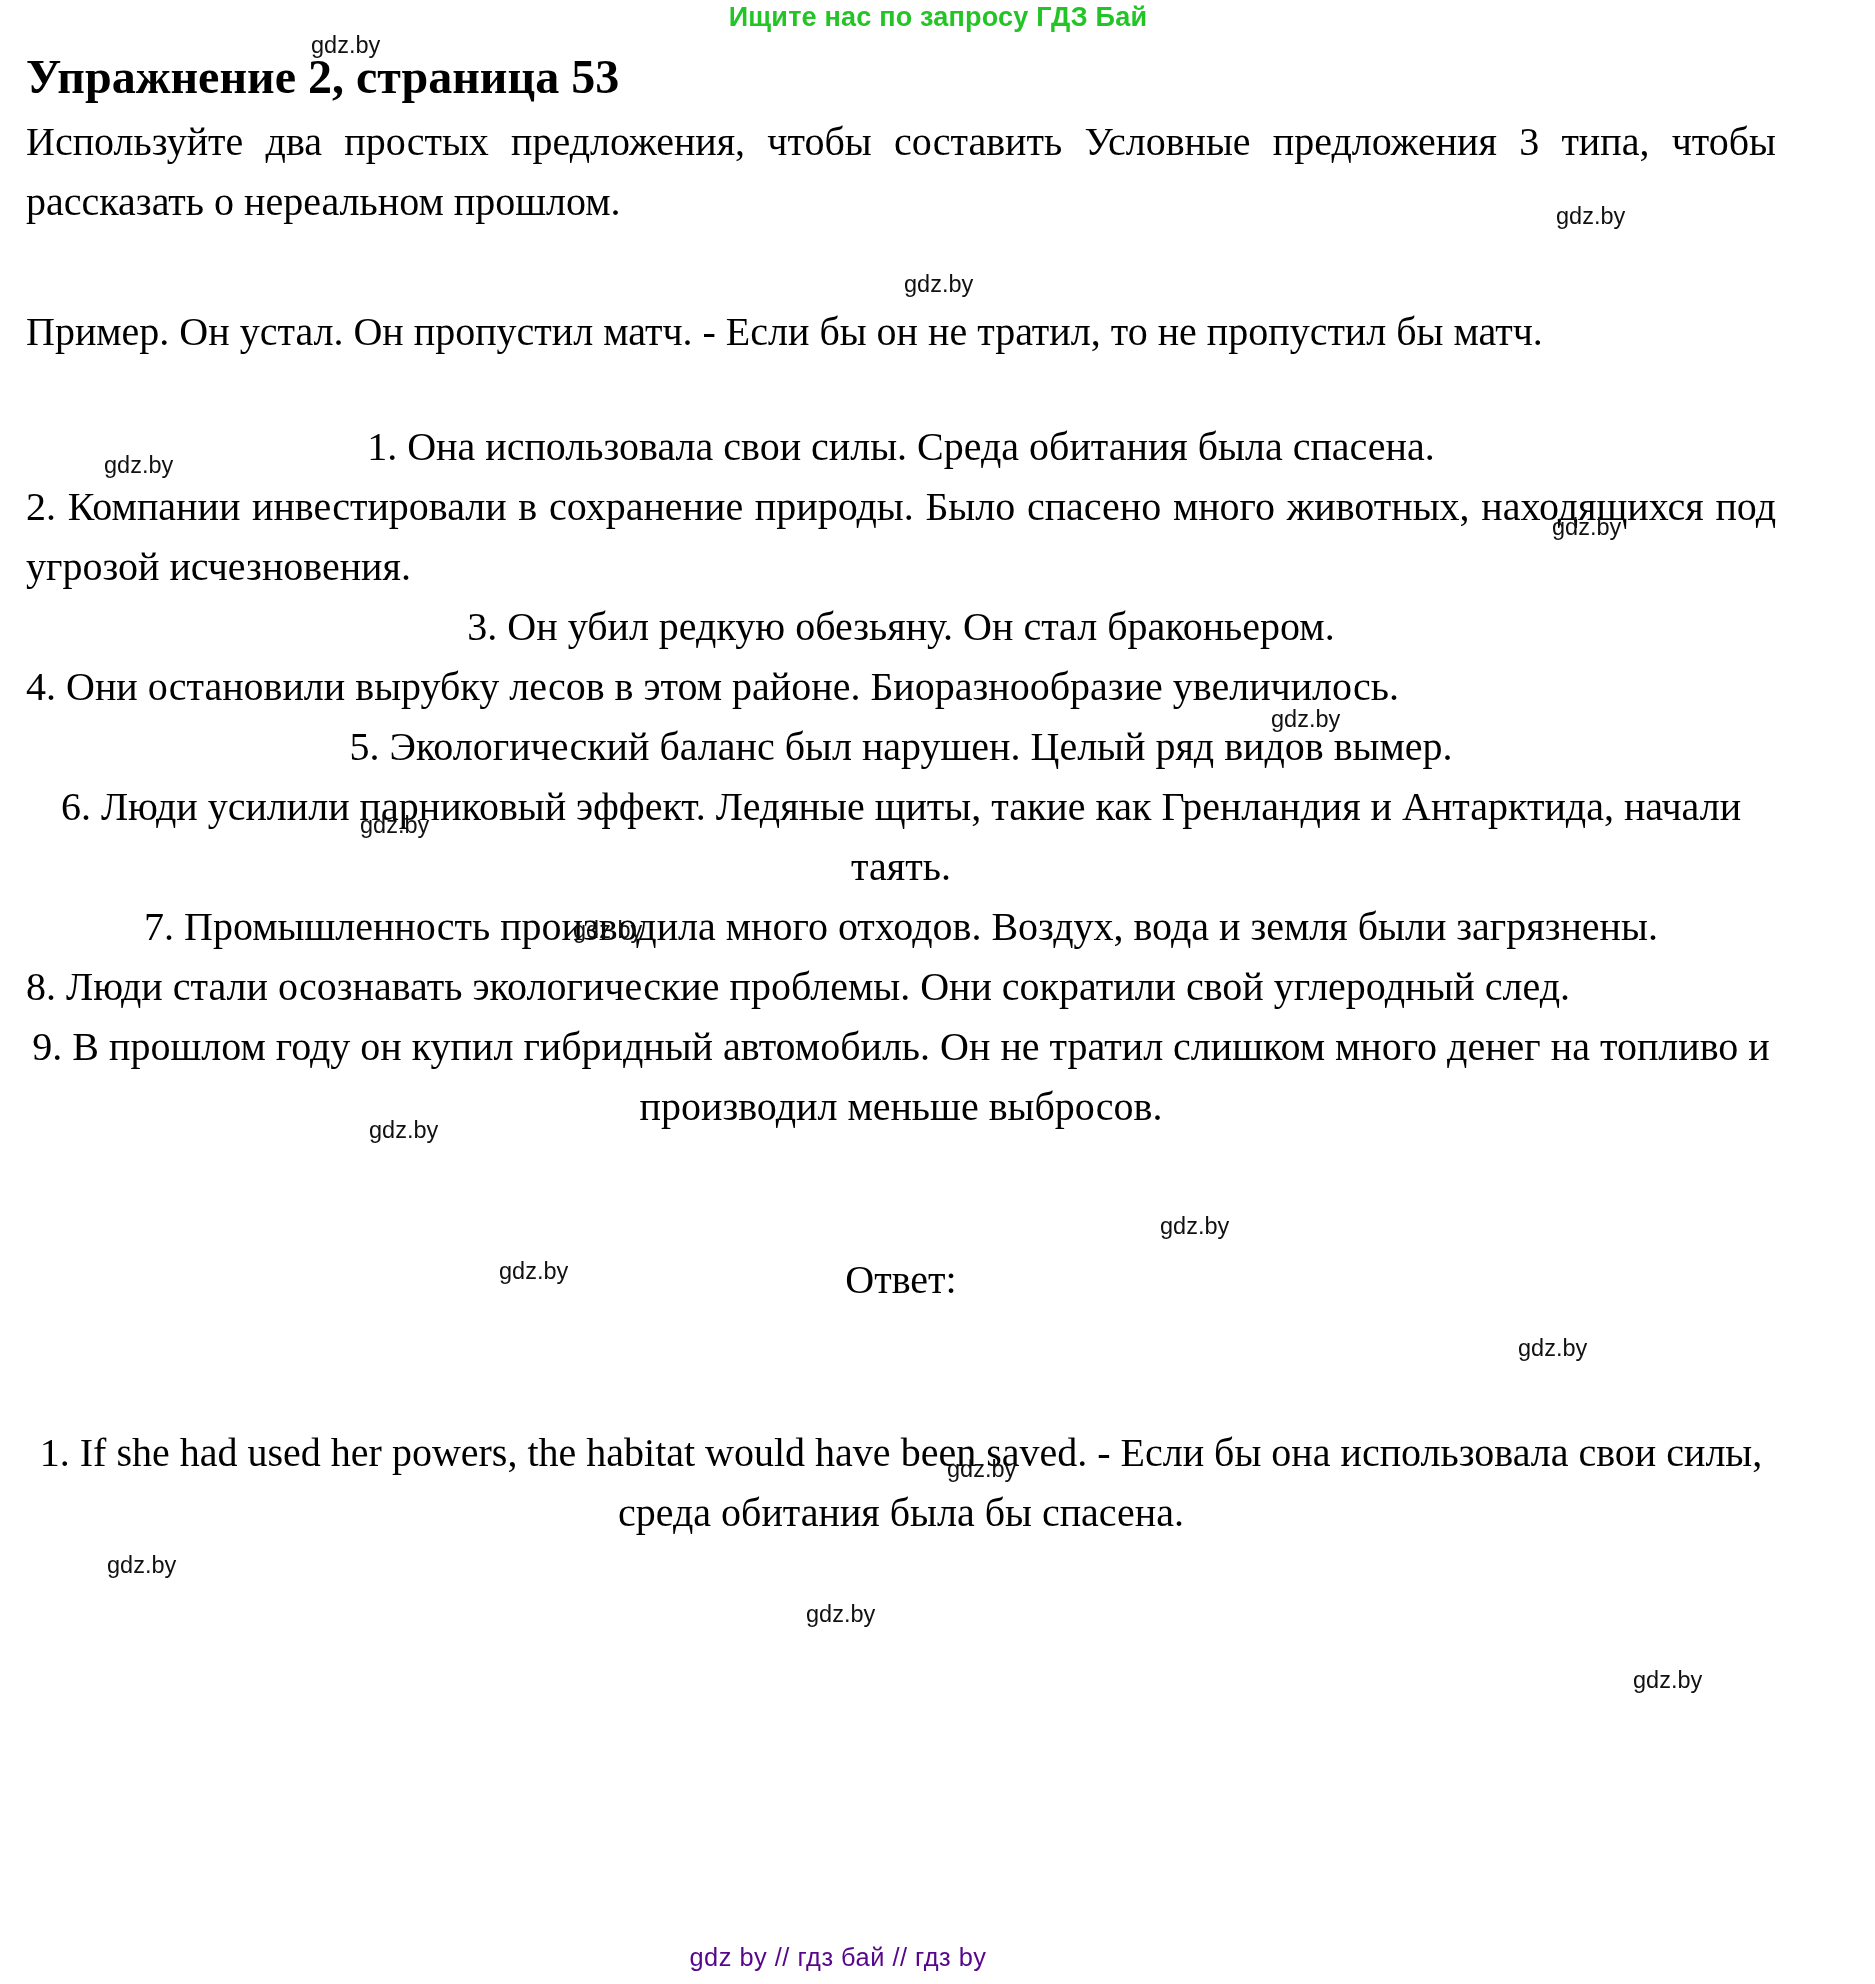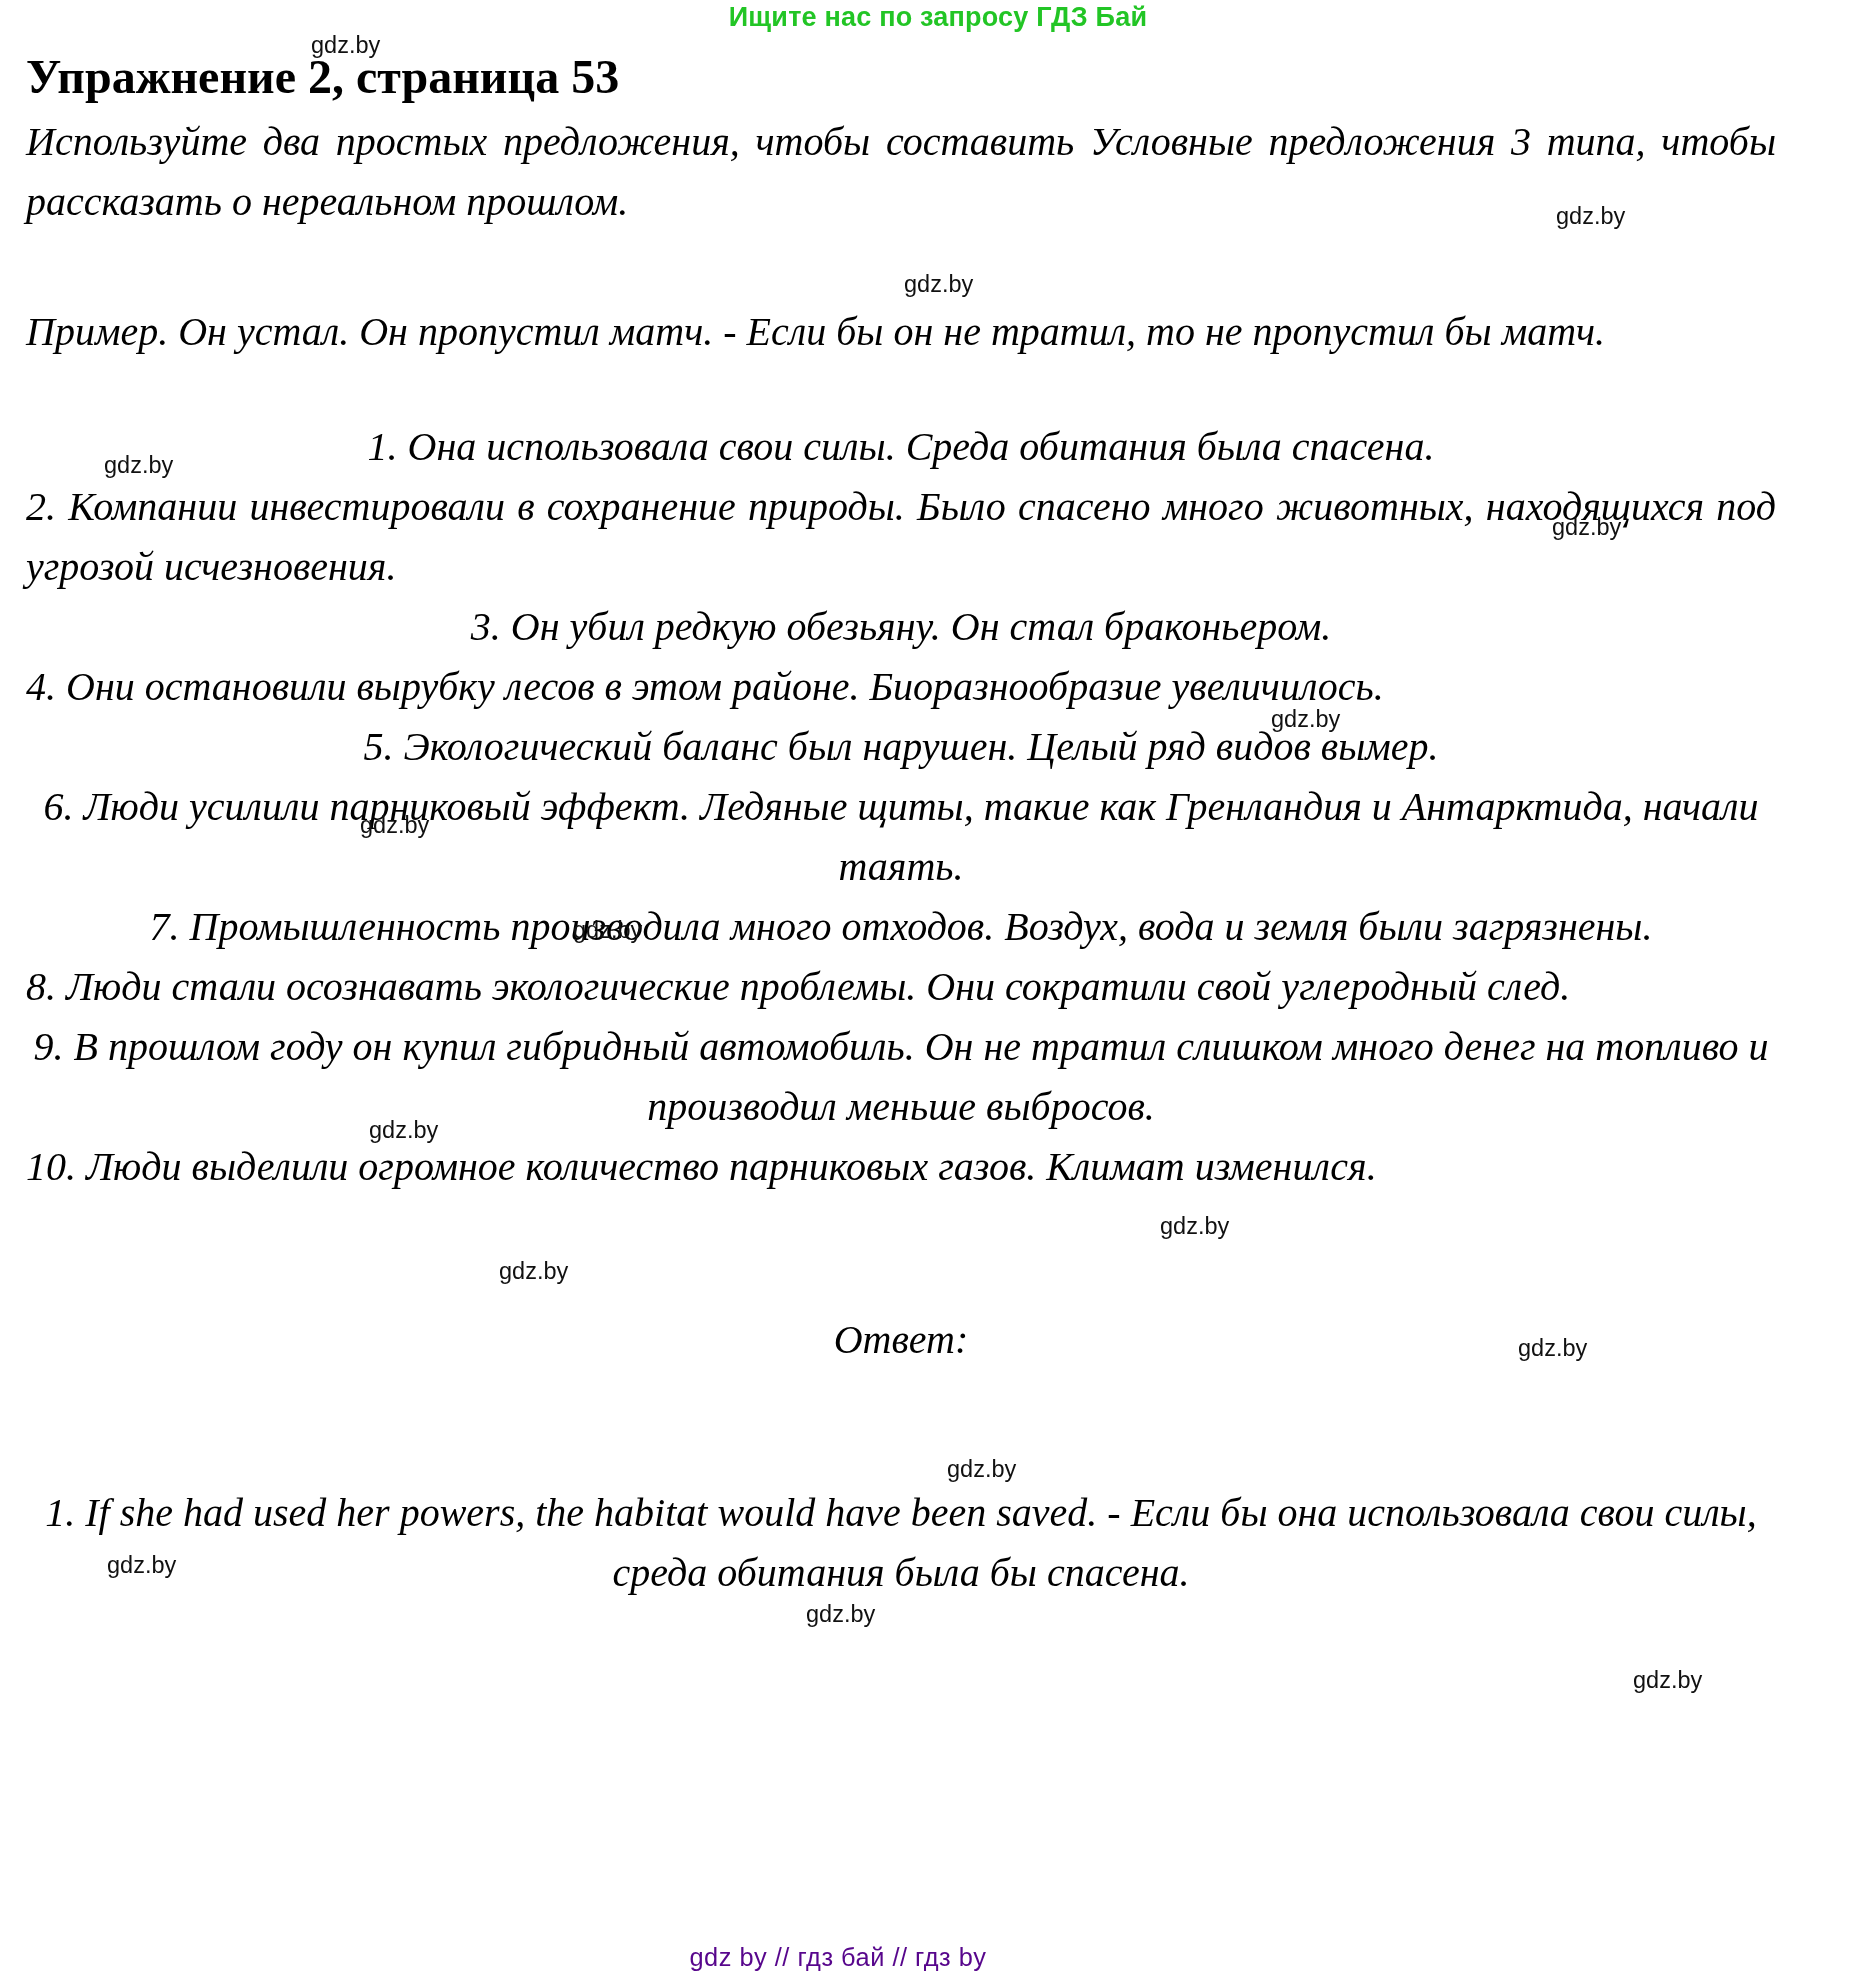--- a/index.html
+++ b/index.html
@@ -63,21 +63,20 @@
     white-space: nowrap;
   }
 
   p.para {
     margin: 0;
     font-size: 40px;
     line-height: 60px;
     text-align: justify;
     text-justify: inter-word;
     font-weight: 400;
-    font-style: italic;
   }
   p.para.left {
     text-align: center;
   }
   .spacer-md { height: 55px; }
   .spacer-lg { height: 70px; }
   .spacer-xl { height: 113px; }
 
   
   .wm {
@@ -132,21 +131,20 @@
 
     <p class="para left">1. Она использовала свои силы. Среда обитания была спасена.</p>
     <p class="para">2. Компании инвестировали в сохранение природы. Было спасено много животных, находящихся под угрозой исчезновения.</p>
     <p class="para left">3. Он убил редкую обезьяну. Он стал браконьером.</p>
     <p class="para">4. Они остановили вырубку лесов в этом районе. Биоразнообразие увеличилось.</p>
     <p class="para left">5. Экологический баланс был нарушен. Целый ряд видов вымер.</p>
     <p class="para left">6. Люди усилили парниковый эффект. Ледяные щиты, такие как Гренландия и Антарктида, начали таять.</p>
     <p class="para left">7. Промышленность производила много отходов. Воздух, вода и земля были загрязнены.</p>
     <p class="para">8. Люди стали осознавать экологические проблемы. Они сократили свой углеродный след.</p>
     <p class="para left">9. В прошлом году он купил гибридный автомобиль. Он не тратил слишком много денег на топливо и производил меньше выбросов.</p>
-    <p class="para">10. Люди выделили огромное количество парниковых газов. Климат изменился.</p>
 
     <div class="spacer-xl"></div>
 
     <p class="para left">Ответ:</p>
 
     <div class="spacer-xl"></div>
 
     <p class="para left">1. If she had used her powers, the habitat would have been saved. - Если бы она использовала свои силы, среда обитания была бы спасена.</p>
 
   </div>

